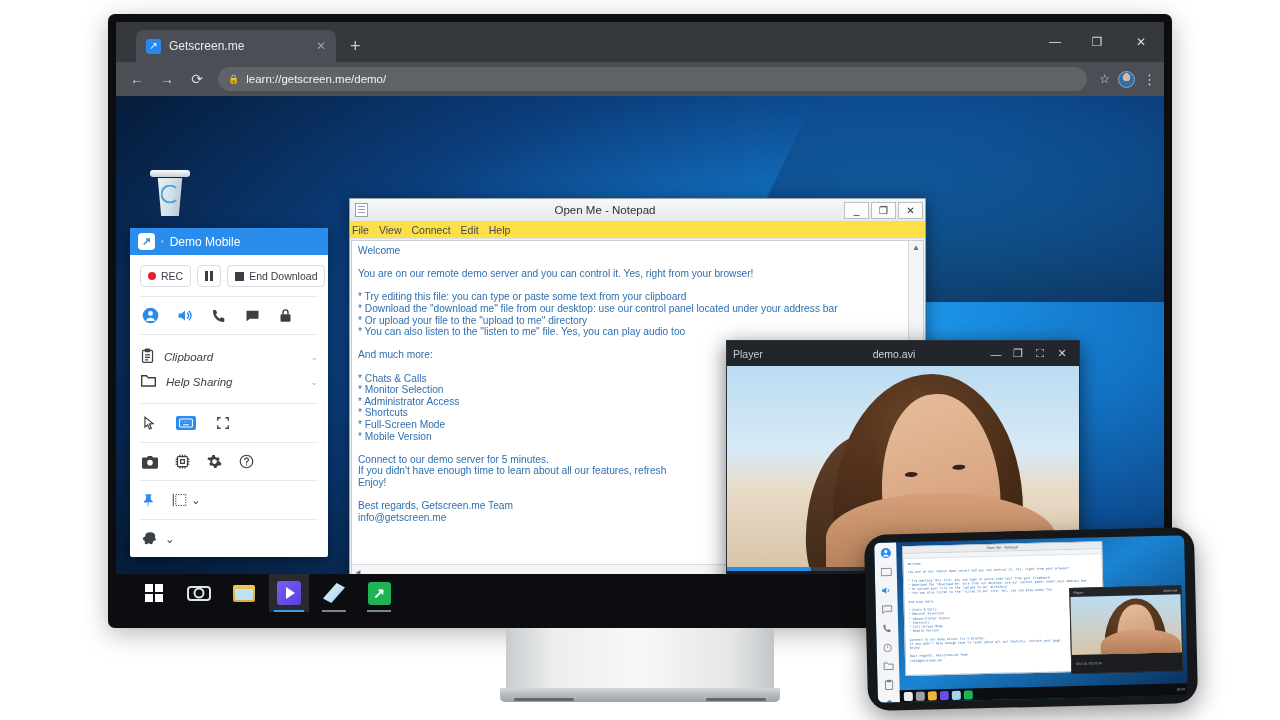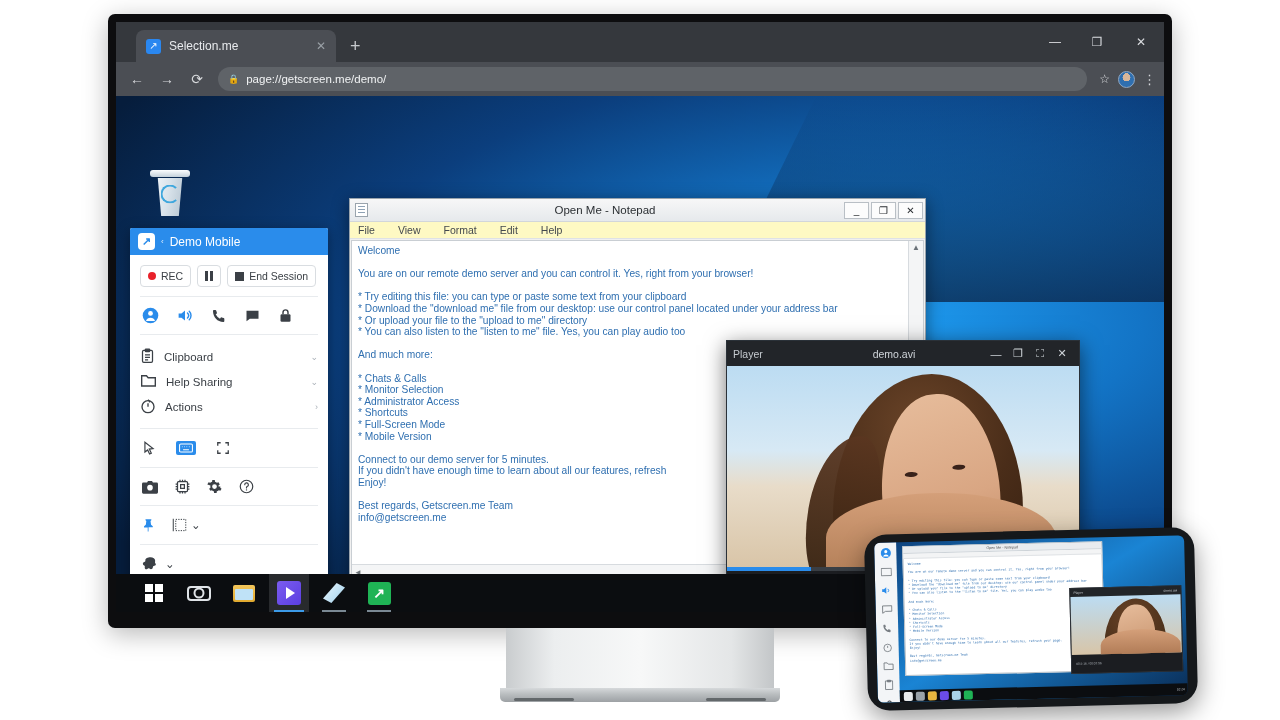--- a/index.html
+++ b/index.html
@@ -153,21 +153,21 @@
   .pause-ico{ display:flex;gap:2px; }
   .pause-ico i{ display:block;width:3px;height:10px;background:#3b4046; }
   .stop-ico{ width:9px;height:9px;background:#3b4046; }
   .gs-sep{ height:1px;background:#e8ebee;margin:9px 0; }
   .gs-icons{ display:flex; align-items:center; gap:17px; padding:1px 2px; }
   .gs-ico{ cursor:pointer; color:#3b4046; display:flex; align-items:center; }
   .gs-ico.blue{ color:#2a8ceb; }
   .gs-item{
     display:flex;align-items:center;gap:9px;height:25px;cursor:pointer;
   }
-  .gs-item .lbl{ flex:1; font-size:11.5px; }
+  .gs-item .lbl{ flex:1; font-size:11.5px;font-style:italic; }
   .gs-item .arr{ color:#aab1b8; font-size:9px; }
   .gs-tools{ display:flex;align-items:center;gap:20px; padding:2px 2px; }
   .kbd-chip{
     background:#2a8ceb;border-radius:2px;padding:2px 3px;display:flex;
   }
 
   
   #notepad{
     position:absolute; left:233px; top:102px; width:577px; height:384px;
     background:#f0f0f0; border:1px solid #9aa4ad;
@@ -187,22 +187,22 @@
     content:"";position:absolute;left:2px;top:2px;right:2px;height:1px;
     box-shadow:0 3px 0 #8fa2b5,0 6px 0 #8fa2b5; background:#8fa2b5;
   }
   .np-name{ flex:1;text-align:center;font-size:11.5px;color:#2b2f33; }
   .np-wbtn{
     width:25px;height:17px;border:1px solid #b9bfc5;background:#fcfcfc;
     display:flex;align-items:center;justify-content:center;font-size:10px;
     color:#2b2f33;margin-left:2px;cursor:pointer;
   }
   .np-menu{
-    height:17px;display:flex;align-items:center;gap:23px;padding:0 8px;
-    background:#fef9c3;font-size:10.5px;color:#44494e;
+    height:17px;display:flex;align-items:center;gap:10px;padding:0 2px;
+    background:#fde047;font-size:10.5px;color:#44494e;
     border-bottom:1px solid #dfe2e5;
   }
   .np-menu span{cursor:pointer;}
   .np-area{
     flex:1; background:#fff; margin:1px; position:relative; overflow:hidden;
     border:1px solid #c9ced3;
   }
   .np-text{
     position:absolute; left:6px; top:4px; right:18px;
     font-family:Liberation Sans, sans-serif;
@@ -358,38 +358,38 @@
 </style>
 </head>
 <body>
 
 <div id="monitor">
   <div id="screen">
 
     <div class="chrome-tabbar">
       <div class="tab">
         <span class="tab-favicon">↗</span>
-        <span class="tab-title">Selection.me</span>
+        <span class="tab-title">Getscreen.me</span>
         <span class="tab-close">✕</span>
       </div>
       <span class="tab-new">+</span>
       <div class="win-controls">
         <span class="win-btn">—</span>
         <span class="win-btn">❐</span>
         <span class="win-btn close">✕</span>
       </div>
     </div>
 
     <div class="chrome-toolbar">
       <span class="nav-btn">←</span>
       <span class="nav-btn">→</span>
       <span class="nav-btn">⟳</span>
       <div class="omnibox">
         <span class="lock-ico">🔒</span>
-        <span>page://getscreen.me/demo/</span>
+        <span>learn://getscreen.me/demo/</span>
       </div>
       <div class="tb-right">
         <span class="tb-icon">☆</span>
         <span class="avatar"></span>
         <span class="kebab">⋮</span>
       </div>
     </div>
 
     <div id="desktop">
       <div class="wall"></div>
@@ -415,21 +415,21 @@
               <span>REC</span>
             </div>
             <div class="gs-btn">
               <span class="pause-ico">
                   <i></i>
                   <i></i>
                 </span>
             </div>
             <div class="gs-btn">
               <span class="stop-ico"></span>
-              <span>End Session</span>
+              <span>End Download</span>
             </div>
           </div>
 
           <div class="gs-sep"></div>
 
           <div class="gs-icons">
             <span class="gs-ico blue">
               <svg width="17" height="17" viewBox="0 0 24 24" fill="currentColor">
                   <circle cx="12" cy="12" r="11"></circle>
                   <circle cx="12" cy="9" r="3.4" fill="#fff"></circle>
@@ -478,30 +478,20 @@
           <div class="gs-item">
             <span>
               <svg width="17" height="15" viewBox="0 0 24 22" fill="none" stroke="#3b4046" stroke-width="2">
                   <path d="M2 19V4h7l2.5 3H22v12z"></path>
                 </svg>
             </span>
             <span class="lbl">Help Sharing</span>
             <span class="arr">⌄</span>
           </div>
 
-          <div class="gs-item">
-            <span>
-              <svg width="16" height="16" viewBox="0 0 24 24" fill="none" stroke="#3b4046" stroke-width="2">
-                  <circle cx="12" cy="13" r="9"></circle>
-                  <path d="M12 13V8M12 2.5c2 1.6 3 2.7 2 4"></path>
-                </svg>
-            </span>
-            <span class="lbl">Actions</span>
-            <span class="arr">›</span>
-          </div>
 
           <div class="gs-sep"></div>
 
           <div class="gs-tools">
             <span class="gs-ico">
               <svg width="14" height="16" viewBox="0 0 24 24" fill="none" stroke="#3b4046" stroke-width="2">
                   <path d="M5 2l14 11-6.5.8L16 21l-3 1.3-3.3-7L5 19z"></path>
                 </svg>
             </span>
             <span class="kbd-chip">
@@ -582,21 +572,21 @@
         <div class="np-title">
           <span class="np-ico"></span>
           <span class="np-name">Open Me - Notepad</span>
           <span class="np-wbtn">_</span>
           <span class="np-wbtn">❐</span>
           <span class="np-wbtn">✕</span>
         </div>
         <div class="np-menu">
           <span>File</span>
           <span>View</span>
-          <span>Format</span>
+          <span>Connect</span>
           <span>Edit</span>
           <span>Help</span>
         </div>
         <div class="np-area">
           <div class="np-text">Welcome
 
 You are on our remote demo server and you can control it. Yes, right from your browser!
 
 * Try editing this file: you can type or paste some text from your clipboard
 * Download the "download me" file from our desktop: use our control panel located under your address bar

